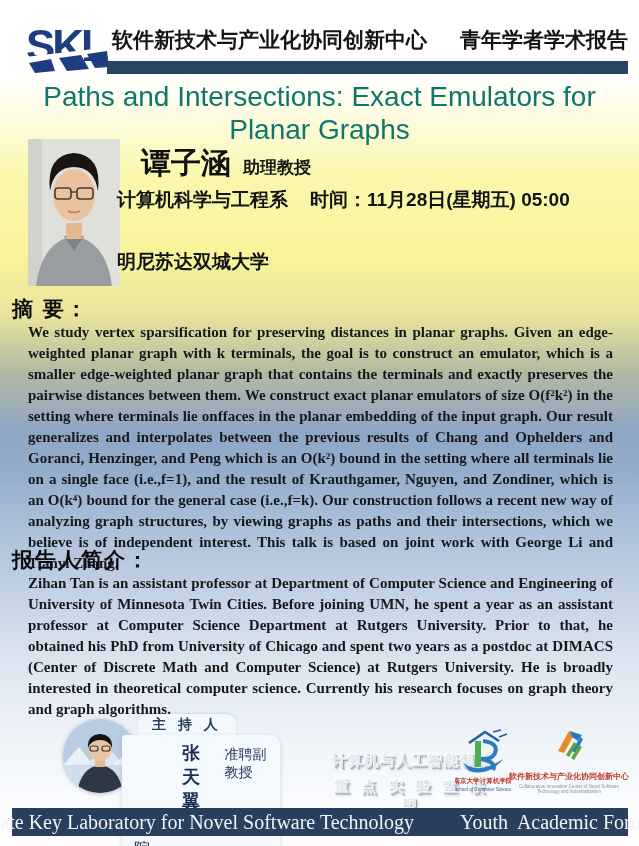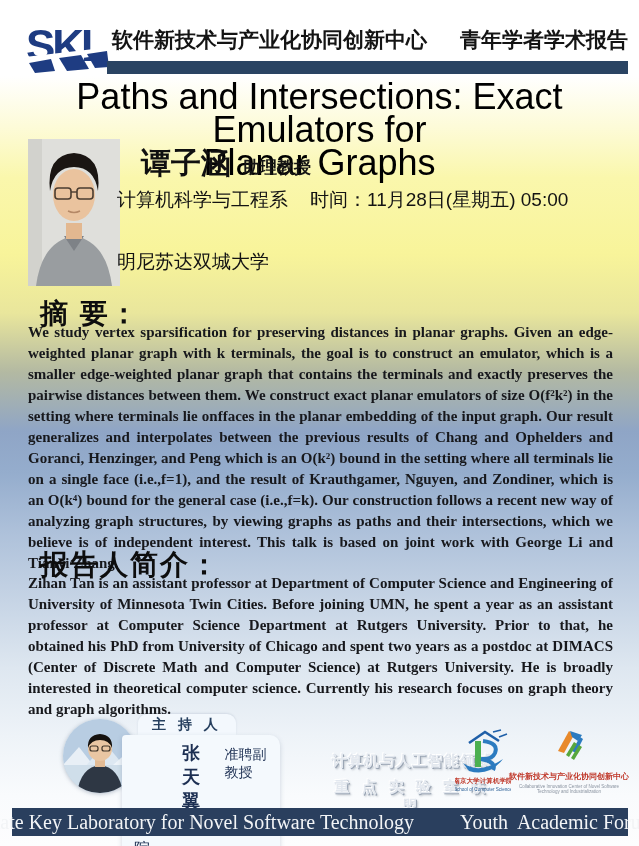--- a/index.html
+++ b/index.html
@@ -13,32 +13,32 @@
       #c6d4e5 71%, #dee7f0 79%, #eef3f8 87%, #f9fbfd 94%, #fdfdfe 100%);
   }
   .abs{position:absolute;}
   
   .skl-logo{left:27px;top:21px;width:82px;height:54px;}
   .top-bar{left:107px;top:61px;width:521px;height:13px;background:#2a4463;}
   .header-row{left:112px;top:26px;width:516px;display:flex;justify-content:space-between;
     font-weight:bold;font-size:21px;color:#141414;white-space:pre;}
   
   .talk-title{left:0;top:80px;width:639px;text-align:center;
-    font-size:36px;line-height:33px;color:#000000;}
+    font-size:28px;line-height:33px;color:#0f766e;}
   
   .speaker-photo{left:28px;top:139px;width:92px;height:147px;}
   .speaker-name-row{left:117px;top:143px;display:flex;align-items:baseline;gap:12px;margin-left:24px;}
   .speaker-name{font-family:"Liberation Serif",serif;font-weight:bold;font-size:30px;color:#101010;}
   .speaker-title{font-weight:600;font-size:17px;color:#151515;}
-  .info-row{left:117px;width:500px;display:flex;font-weight:400;font-size:19px;color:#131313;white-space:pre;}
+  .info-row{left:117px;width:500px;display:flex;font-weight:700;font-size:19px;color:#131313;white-space:pre;}
   .info-row .left-col{width:193px;}
   .row-1{top:187px;}
   .row-2{top:249px;}
   
-  .sec-heading{left:40px;font-weight:bold;font-size:28px;color:#0d0d0d;letter-spacing:2px;}
+  .sec-heading{left:12px;font-weight:bold;font-size:21px;color:#0d0d0d;letter-spacing:2px;}
   .abstract-heading{top:295px;}
   .bio-heading{top:546px;}
   .body-text{left:28px;width:585px;font-family:"Liberation Serif",serif;
     font-size:15px;line-height:21px;text-align:justify;color:#17181c;font-weight:bold;}
   .abstract-body{top:322px;}
   .bio-body{top:573px;}
   
   .host-avatar{left:63px;top:719px;width:74px;height:74px;border-radius:50%;overflow:hidden;
     box-shadow:0 1px 4px rgba(60,80,110,.35);}
   .host-card{left:122px;top:714px;width:158px;}

